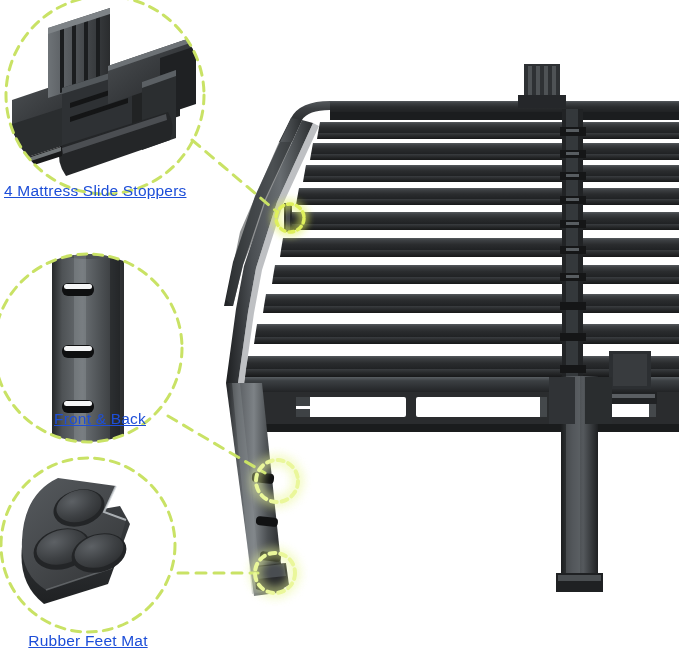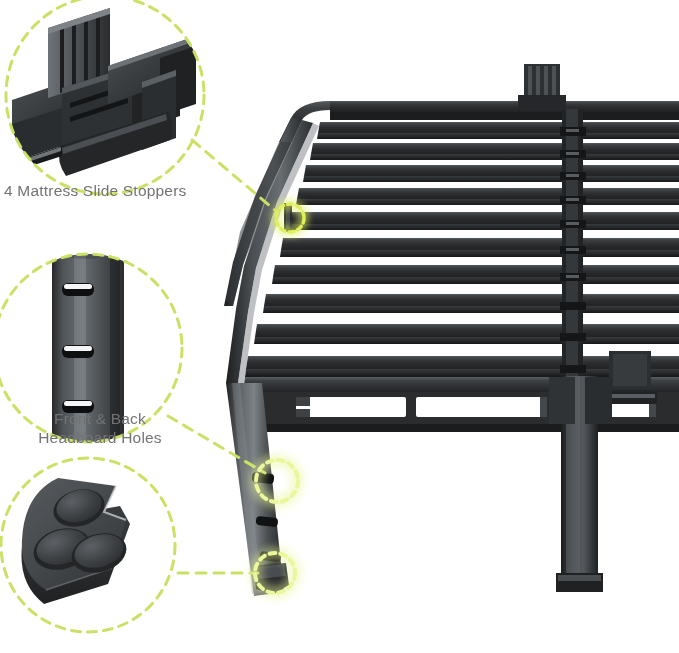--- a/index.html
+++ b/index.html
@@ -15,27 +15,28 @@
     background:#ffffff;
     overflow:hidden;
   }
   #art{
     position:absolute;
     left:0; top:0;
     width:679px; height:653px;
   }
   .caption{
     position:absolute;
-    color:#737373;
+    color:#1d4ed8;
     font-size:15.5px;
     line-height:19px;
     letter-spacing:.2px;
     white-space:pre;
     text-align:center;
     font-family:"Liberation Sans","DejaVu Sans",sans-serif;
+    text-decoration:underline;
   }
   #cap-stoppers{ left:0px;  top:181px; width:200px; text-align:left; padding-left:4px;}
   #cap-holes   { left:0px;  top:409px; width:176px;margin-left:12px; }
   #cap-feet    { left:0px;  top:631px; width:176px; }
 </style>
 </head>
 <body>
 
 <div id="stage">
 
@@ -387,16 +388,17 @@
         <circle cx="277" cy="481" r="21" fill="none" stroke="#eaf79a" stroke-width="4" stroke-dasharray="6 5" stroke-linecap="round"></circle>
       </g>
       <g filter="url(#ringGlow)">
         <circle cx="275" cy="573" r="20" fill="none" stroke="#eaf79a" stroke-width="4" stroke-dasharray="6 5" stroke-linecap="round"></circle>
       </g>
     </g>
   </svg>
 
   <div class="caption" id="cap-stoppers">4 Mattress Slide Stoppers</div>
 
-  <div class="caption" id="cap-holes"><span>Front &amp; Back</span><br><span>Headboard Holes</span></div>
-
+  <div class="caption" id="cap-holes"><span>Front &amp; Back</span><br></div>
+
+  <div class="caption" id="cap-feet">Rubber Feet Mat</div>
 
 </div>
 
 </body></html>

